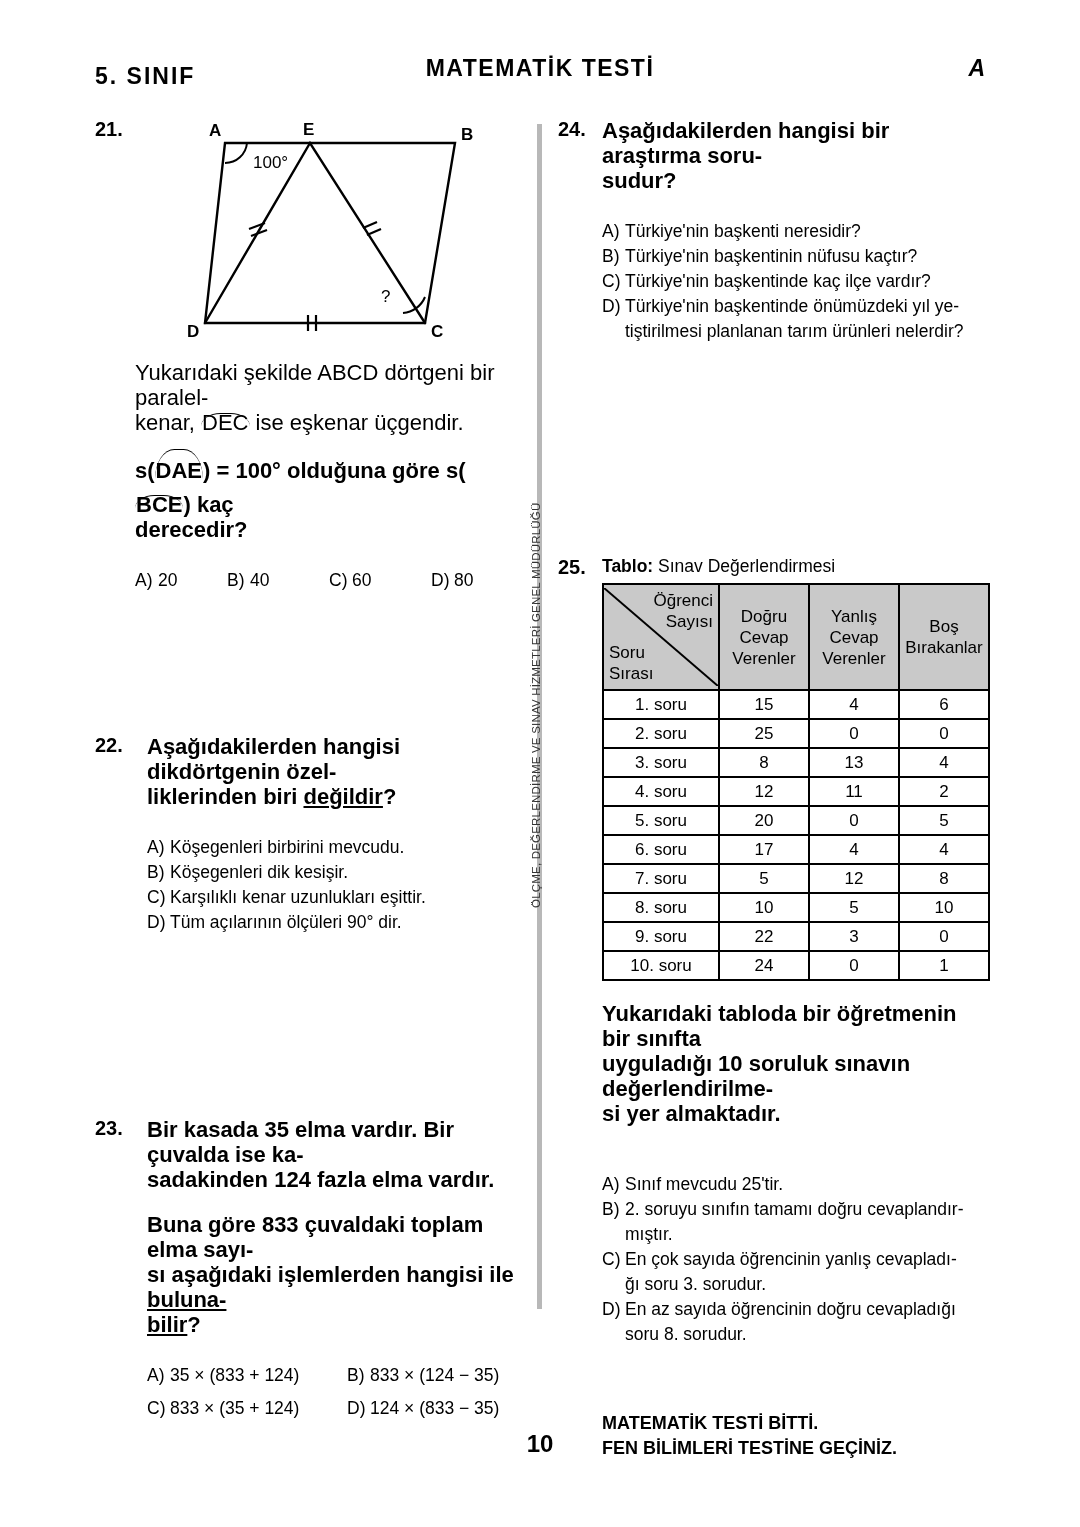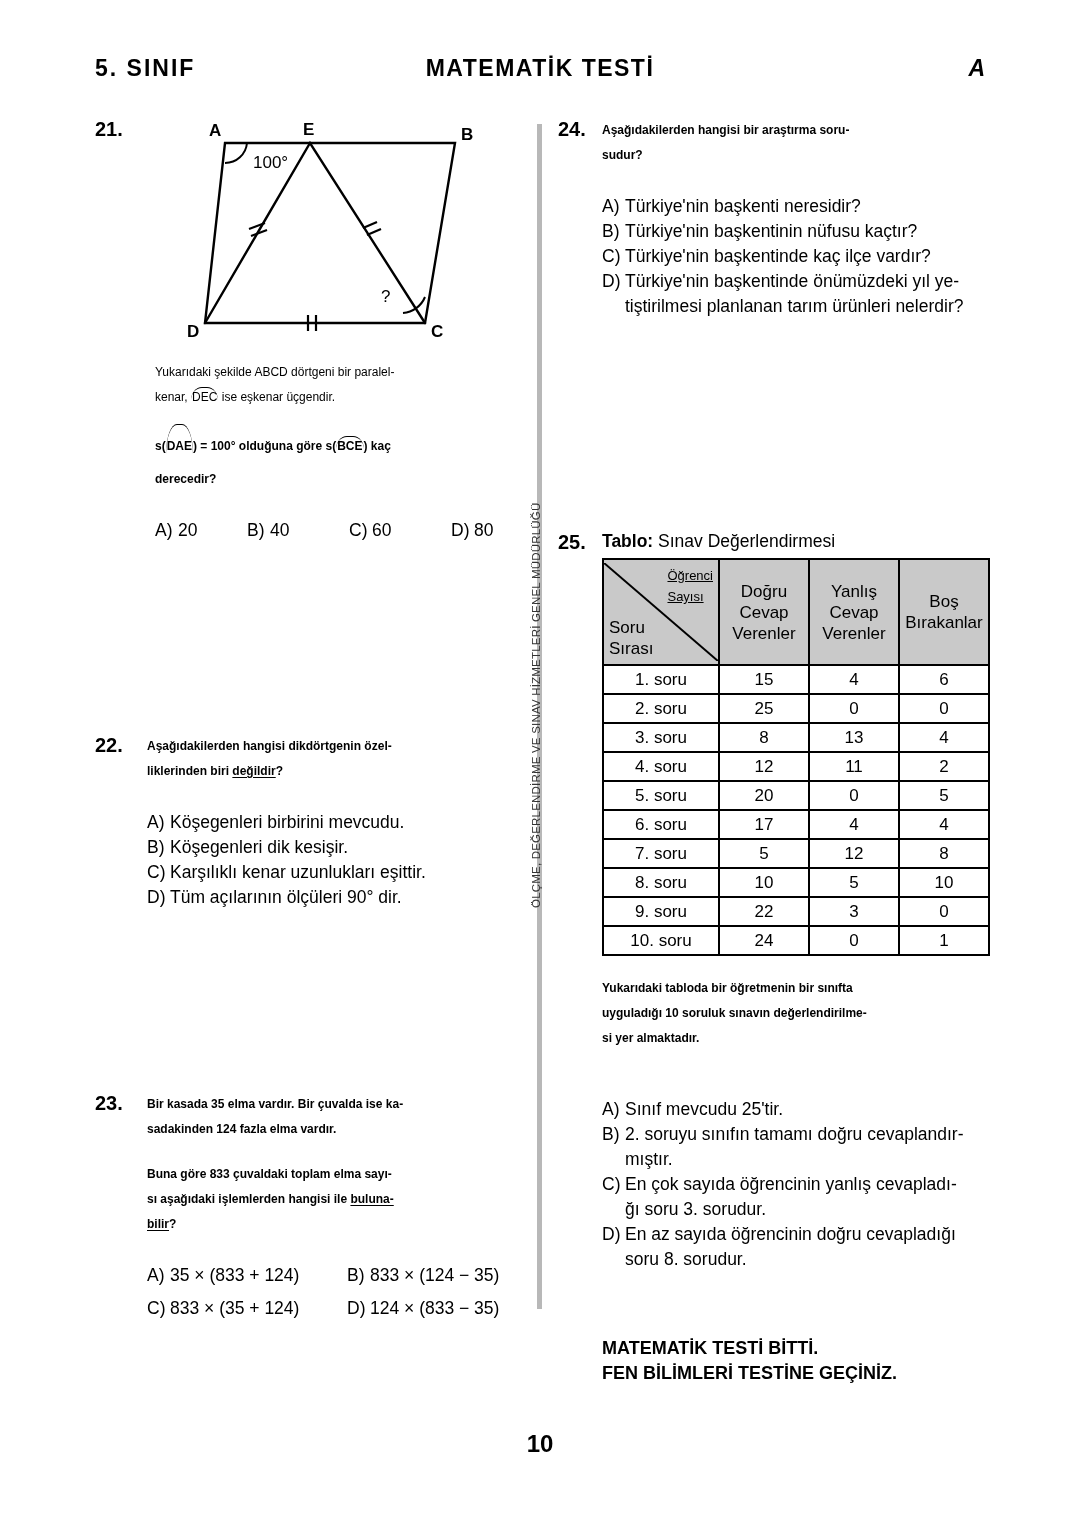--- a/index.html
+++ b/index.html
@@ -20,21 +20,21 @@
   .page-header {
     position: absolute;
     top: 55px;
     left: 95px;
     width: 890px;
     height: 34px;
   }
   .hdr-left {
     position: absolute;
     left: 0;
-    top: 0;
+    top: 8px;
     font-size: 23px;
     font-weight: bold;
     letter-spacing: 2px;
   }
   .hdr-center {
     position: absolute;
     left: 0;
     top: 0;
     width: 890px;
     text-align: center;
@@ -94,21 +94,21 @@
     position: relative;
   }
   .q-num {
     position: absolute;
     left: 0;
     top: 0;
     font-size: 20px;
     font-weight: bold;
   }
   .q-body {
-    font-size: 12px;
+    font-size: 22px;
     line-height: 25px;
   }
   .q-body.indent {
     margin-left: 52px;
   }
   .q-stem {
     font-weight: bold;
   }
   .q-plain {
     font-weight: bold;
@@ -134,21 +134,21 @@
   
   .fig21 {
     position: absolute;
     left: 90px;
     top: 0px;
   }
 
   
   .q21-text {
     position: absolute;
-    left: 60px;
+    left: 40px;
     top: 242px;
     width: 372px;
   }
 
   
   .tbl-caption {
     font-size: 17.5px;
     margin-left: 44px;
   }
   .tbl-caption b { font-weight: bold; }
@@ -180,24 +180,23 @@
   }
   .corner-inner {
     position: relative;
     width: 100%;
     height: 98px;
   }
   .corner-top {
     position: absolute;
     right: 5px;
     top: 2px;
-    text-align: left;
+    text-align: right;
     line-height: 21px;
-    font-size: 13px;
-    text-decoration: underline;
+    font-size: 17px;
   }
   .corner-bot {
     position: absolute;
     left: 5px;
     bottom: 2px;
     text-align: left;
     line-height: 21px;
     font-size: 17px;
   }
   .corner-diag {

